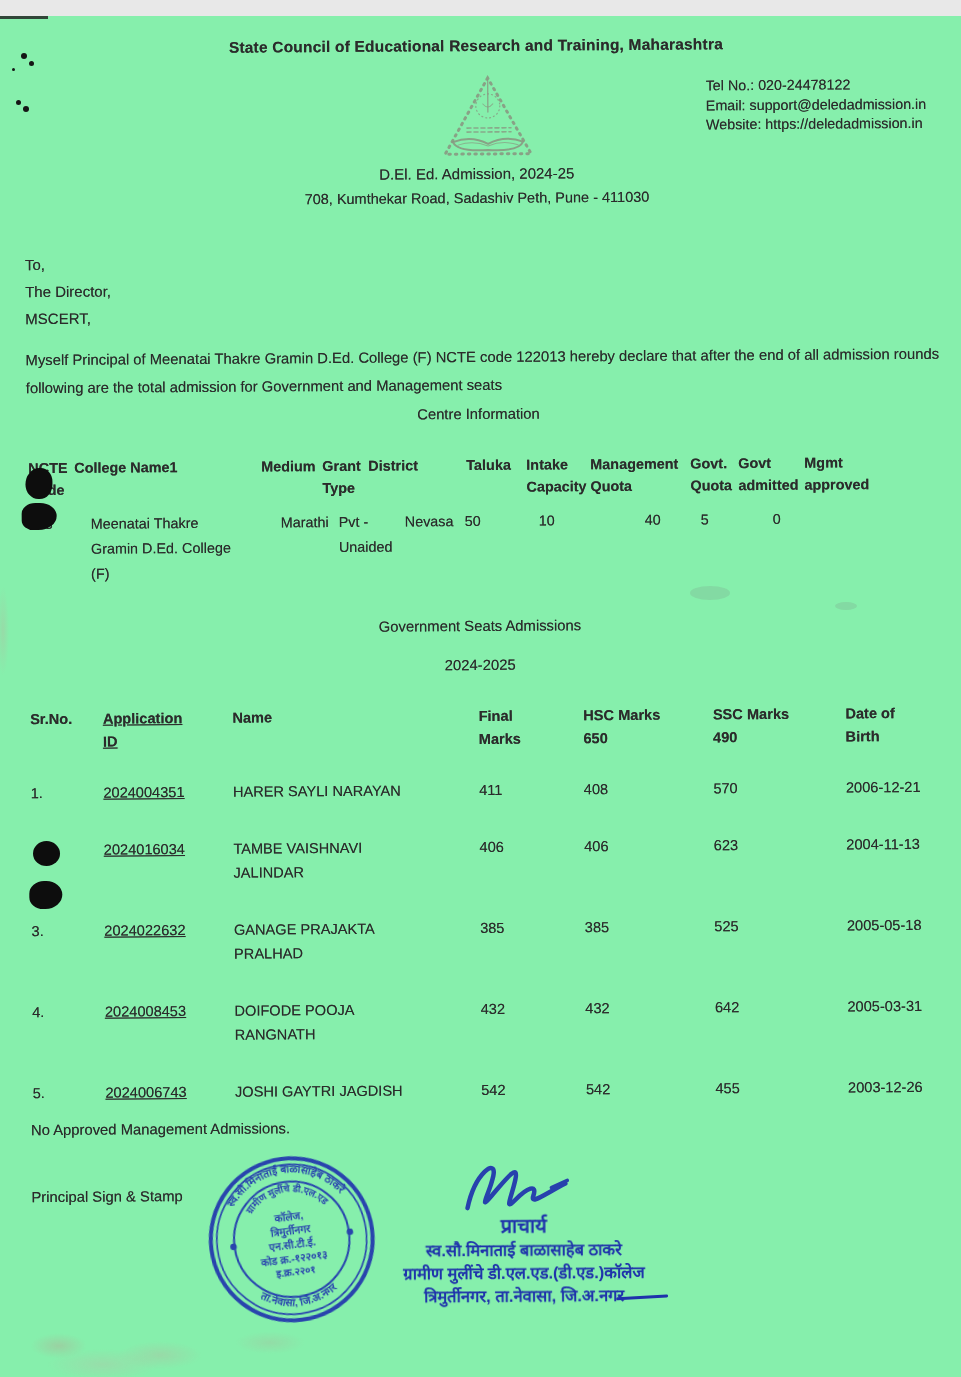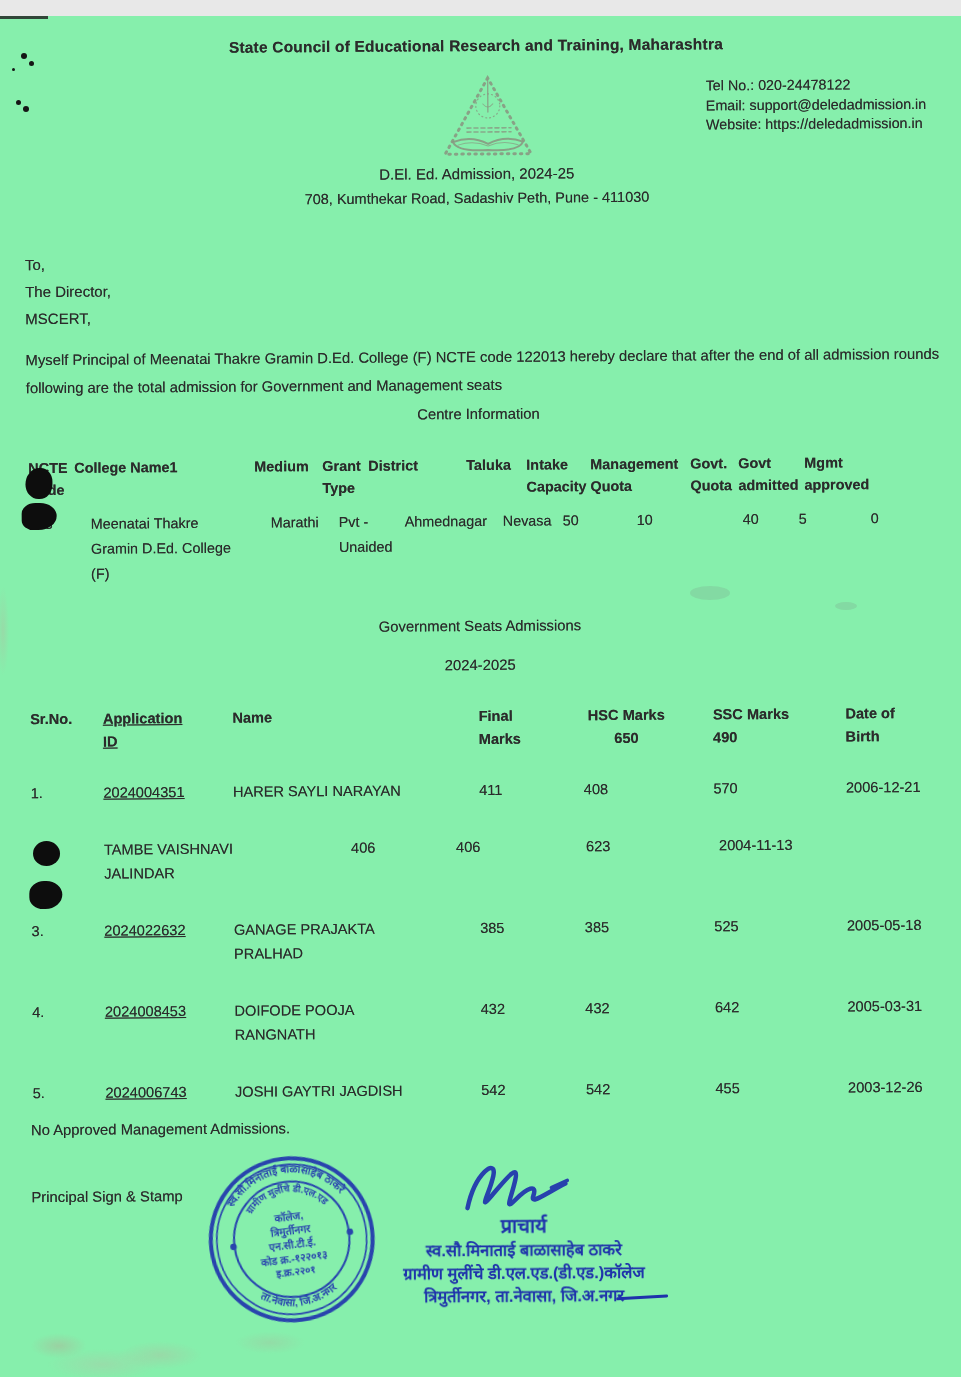--- a/index.html
+++ b/index.html
@@ -24,38 +24,38 @@
   
   .to-block{top:232px;left:28px;font-size:15px;line-height:27px;}
   .decl{top:327px;left:28px;width:914px;font-size:14.8px;line-height:28px;}
   .sec-title{font-size:14.8px;}
 
   
   .ci{top:438px;left:30px;width:915px;font-size:14.4px;}
   .ci-head{display:flex;font-weight:700;line-height:22px;}
   .ci-data{display:flex;margin-top:11px;line-height:25px;}
   .ci c, .ci .c{display:block;}
-  .c1{width:62px;}.c2{width:180px;}.c3{width:68px;}.c4{width:66px;}
+  .c1{width:62px;}.c2{width:180px;}.c3{width:68px;text-align:center;}.c4{width:66px;}
   .c5{width:98px;}.c6{width:60px;}.c7{width:74px;}.c8{width:106px;}
   .c9{width:56px;}.c10{width:72px;}.c11{width:73px;}
   .ci-head .c1{max-width:46px;}.ci-head .c4{max-width:46px;}
   .ci-head .c7{max-width:64px;}.ci-head .c8{max-width:100px;}
   .ci-head .c9{max-width:48px;}.ci-head .c10{max-width:66px;}.ci-head .c11{max-width:72px;}
   .ci-data .c2 span{display:block;max-width:152px;}
   .ci-data .c4 span{display:block;max-width:58px;}
 
   
   .ad{top:689px;left:30px;width:915px;font-size:14.6px;}
   .ad-head{display:flex;font-weight:700;line-height:23px;}
   .ad-row{display:flex;line-height:24px;margin-bottom:33px;}
   .a1{width:73px;}.a2{width:130px;text-decoration:underline;}.a3{width:247px;}.a4{width:105px;}
   .a5{width:130px;}.a6{width:133px;}.a7{width:100px;}
   .ad-head .a2 span{display:block;max-width:92px;}
   .ad-head .a4 span{display:block;max-width:50px;}
-  .ad-head .a5 span{display:block;max-width:86px;text-align:center;}
+  .ad-head .a5 span{display:block;max-width:86px;}
   .ad-head .a6 span{display:block;max-width:86px;}
   .ad-head .a7 span{display:block;max-width:64px;}
   .ad-row .a3 span{display:block;max-width:200px;}
   .ad-rows{position:absolute;top:762px;left:30px;width:915px;font-size:14.6px;}
 
   
   .no-mgmt{top:1103px;left:28px;font-size:14.8px;}
   .principal{top:1170px;left:28px;font-size:14.8px;}
 
   
@@ -137,21 +137,20 @@
       </div>
       <div class="ci-data t">
         <div class="c c1">013</div>
         <div class="c c2">
             <span>Meenatai Thakre Gramin D.Ed. College (F)</span>
           </div>
         <div class="c c3">Marathi</div>
         <div class="c c4">
             <span>Pvt - Unaided</span>
           </div>
-        <div class="c c5">Ahmednagar</div>
         <div class="c c6">Nevasa</div>
         <div class="c c7">50</div>
         <div class="c c8">10</div>
         <div class="c c9">40</div>
         <div class="c c10">5</div>
         <div class="c c11">0</div>
       </div>
     </div>
 
     <div class="abs ctr sec-title t" style="top:602px;">Government Seats Admissions</div>
@@ -186,20 +185,21 @@
         <div class="a3">
             <span>HARER SAYLI NARAYAN</span>
           </div>
         <div class="a4">411</div>
         <div class="a5">408</div>
         <div class="a6">570</div>
         <div class="a7">2006-12-21</div>
       </div>
       <div class="ad-row t">
         <div class="a1"></div>
+        <div class="a2">2024016034</div>
         <div class="a3">
             <span>TAMBE VAISHNAVI JALINDAR</span>
           </div>
         <div class="a4">406</div>
         <div class="a5">406</div>
         <div class="a6">623</div>
         <div class="a7">2004-11-13</div>
       </div>
       <div class="ad-row t">
         <div class="a1">3.</div>

